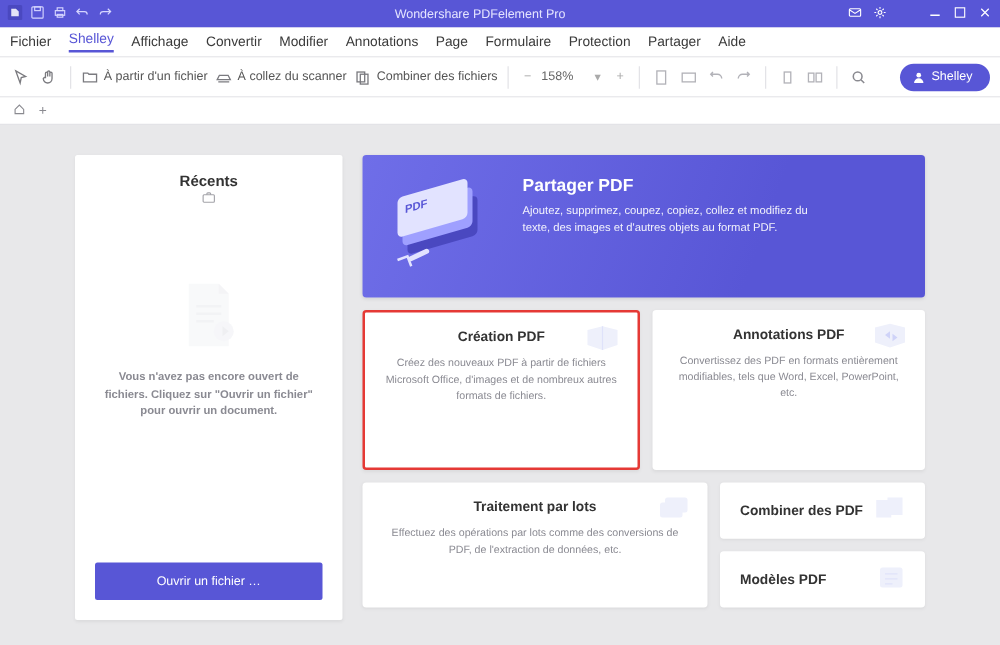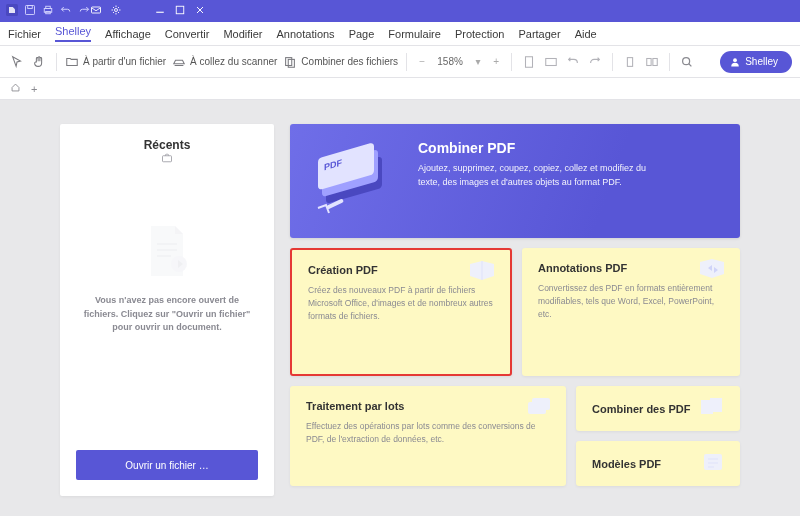--- a/index.html
+++ b/index.html
@@ -33,30 +33,30 @@
 .empty { flex: 1; display: flex; flex-direction: column; align-items: center; justify-content: flex-start; padding-top: 28px; }
 .empty .doc-icon { width: 44px; height: 54px; opacity: .35; }
 .empty p { text-align: center; font-size: 9px; color: #8a8a92; line-height: 1.5; margin-top: 16px; padding: 0 4px; font-weight: bold; }
 .open-btn { background: #5856d6; color: #fff; border-radius: 2px; height: 30px; display: flex; align-items: center; justify-content: center; font-size: 10px; cursor: pointer; }
 .cards { flex: 1; display: flex; flex-direction: column; gap: 10px; }
 .hero { background: linear-gradient(110deg,#6f6ee8 0%,#5856d6 70%); border-radius: 3px; height: 114px; padding: 16px 18px 16px 128px; position: relative; color: #fff; box-shadow: 0 1px 3px rgba(0,0,0,.1); }
 .hero h2 { font-size: 14px; font-weight: 600; margin-bottom: 6px; }
 .hero p { font-size: 9px; line-height: 1.5; opacity: .92; max-width: 250px; }
 .hero .illus { position: absolute; left: 22px; top: 14px; }
 .row { display: flex; gap: 10px; }
-.card { background: #fef9c3; border-radius: 3px; padding: 14px 16px 12px; position: relative; box-shadow: 0 1px 3px rgba(0,0,0,.06); flex: 1; }
+.card { background: #ffffff; border-radius: 3px; padding: 14px 16px 12px; position: relative; box-shadow: 0 1px 3px rgba(0,0,0,.06); flex: 1; text-align: center; }
 .card h3 { font-size: 11px; font-weight: 600; color: #333; margin-bottom: 8px; }
 .card p { font-size: 8.5px; color: #8a8a92; line-height: 1.5; }
 .card .ci { position: absolute; right: 12px; top: 10px; width: 30px; height: 22px; }
 .card.short { padding: 12px 16px; display: flex; align-items: center; }
 .card.short h3 { margin: 0; }
 .highlighted { border: 2px solid #e53935 !important; }
 .rightcol { display: flex; flex-direction: column; gap: 10px; width: 164px; }
 .pale-doc { fill: #eef0fb; }
-input.zval { width: 34px; border: none; text-align: center; font-size: 10px; color: #666; background: transparent; }
+input.zval { width: 34px; border: none; font-size: 10px; color: #666; background: transparent; }
 </style>
 </head>
 <body>
 
 <div class="titlebar">
   <div class="left-icons">
     <span><svg viewBox="0 0 16 16">
           <rect width="16" height="16" rx="2" fill="#4a48c0"></rect>
           <path d="M4 4h5l3 3v5H4z" fill="#fff" opacity=".85"></path>
         </svg></span>
@@ -69,20 +69,21 @@
           <rect x="5" y="3" width="6" height="3"></rect>
           <rect x="5" y="10" width="6" height="3"></rect>
         </svg></span>
     <span><svg viewBox="0 0 16 16" fill="none" stroke="#d6d6ff" stroke-width="1.3">
           <path d="M5 4L2 7l3 3M2 7h8a3 3 0 013 3"></path>
         </svg></span>
     <span><svg viewBox="0 0 16 16" fill="none" stroke="#d6d6ff" stroke-width="1.3">
           <path d="M11 4l3 3-3 3M14 7H6a3 3 0 00-3 3"></path>
         </svg></span>
   </div>
+  <div class="title">Wondershare PDFelement Pro</div>
   <div class="right-icons">
     <span><svg viewBox="0 0 16 16" fill="none" stroke="#fff" stroke-width="1.2">
           <rect x="2" y="4" width="12" height="8" rx="1"></rect>
           <path d="M2 5l6 4 6-4"></path>
         </svg></span>
     <span><svg viewBox="0 0 16 16" fill="none" stroke="#fff" stroke-width="1.2">
           <circle cx="8" cy="8" r="2"></circle>
           <path d="M8 2v2M8 12v2M2 8h2M12 8h2M4 4l1.4 1.4M10.6 10.6L12 12M12 4l-1.4 1.4M5.4 10.6L4 12"></path>
         </svg></span>
     <span style="width:16px"></span>
@@ -243,21 +244,21 @@
       <svg class="illus" width="92" height="80" viewBox="0 0 92 80">
         <g transform="skewY(-16)">
           <rect x="14" y="38" width="56" height="32" rx="4" fill="#4a48c0"></rect>
           <rect x="10" y="30" width="56" height="32" rx="4" fill="#9fa0ff"></rect>
           <rect x="6" y="22" width="56" height="32" rx="4" fill="#e2e3ff"></rect>
           <text x="12" y="36" font-size="9" font-weight="700" fill="#5856d6">PDF</text>
         </g>
         <path d="M6 70l8-3 3 8" stroke="#e2e3ff" stroke-width="2" fill="none"></path>
         <rect x="14" y="68" width="18" height="4" rx="2" transform="rotate(-25 14 68)" fill="#e2e3ff"></rect>
       </svg>
-      <h2>Combiner PDF</h2>
+      <h2>Partager PDF</h2>
       <p>Ajoutez, supprimez, coupez, copiez, collez et modifiez du texte, des images et d'autres objets au format PDF.</p>
     </div>
 
     <div class="row">
       <div class="card highlighted" style="height:128px">
         <svg class="ci" viewBox="0 0 30 22">
             <path class="pale-doc" d="M2 4l12-3 12 3v12l-12 4-12-4z"></path>
             <path d="M14 1v19" stroke="#dfe2fa" stroke-width="1"></path>
           </svg>
         <h3>Création PDF</h3>

